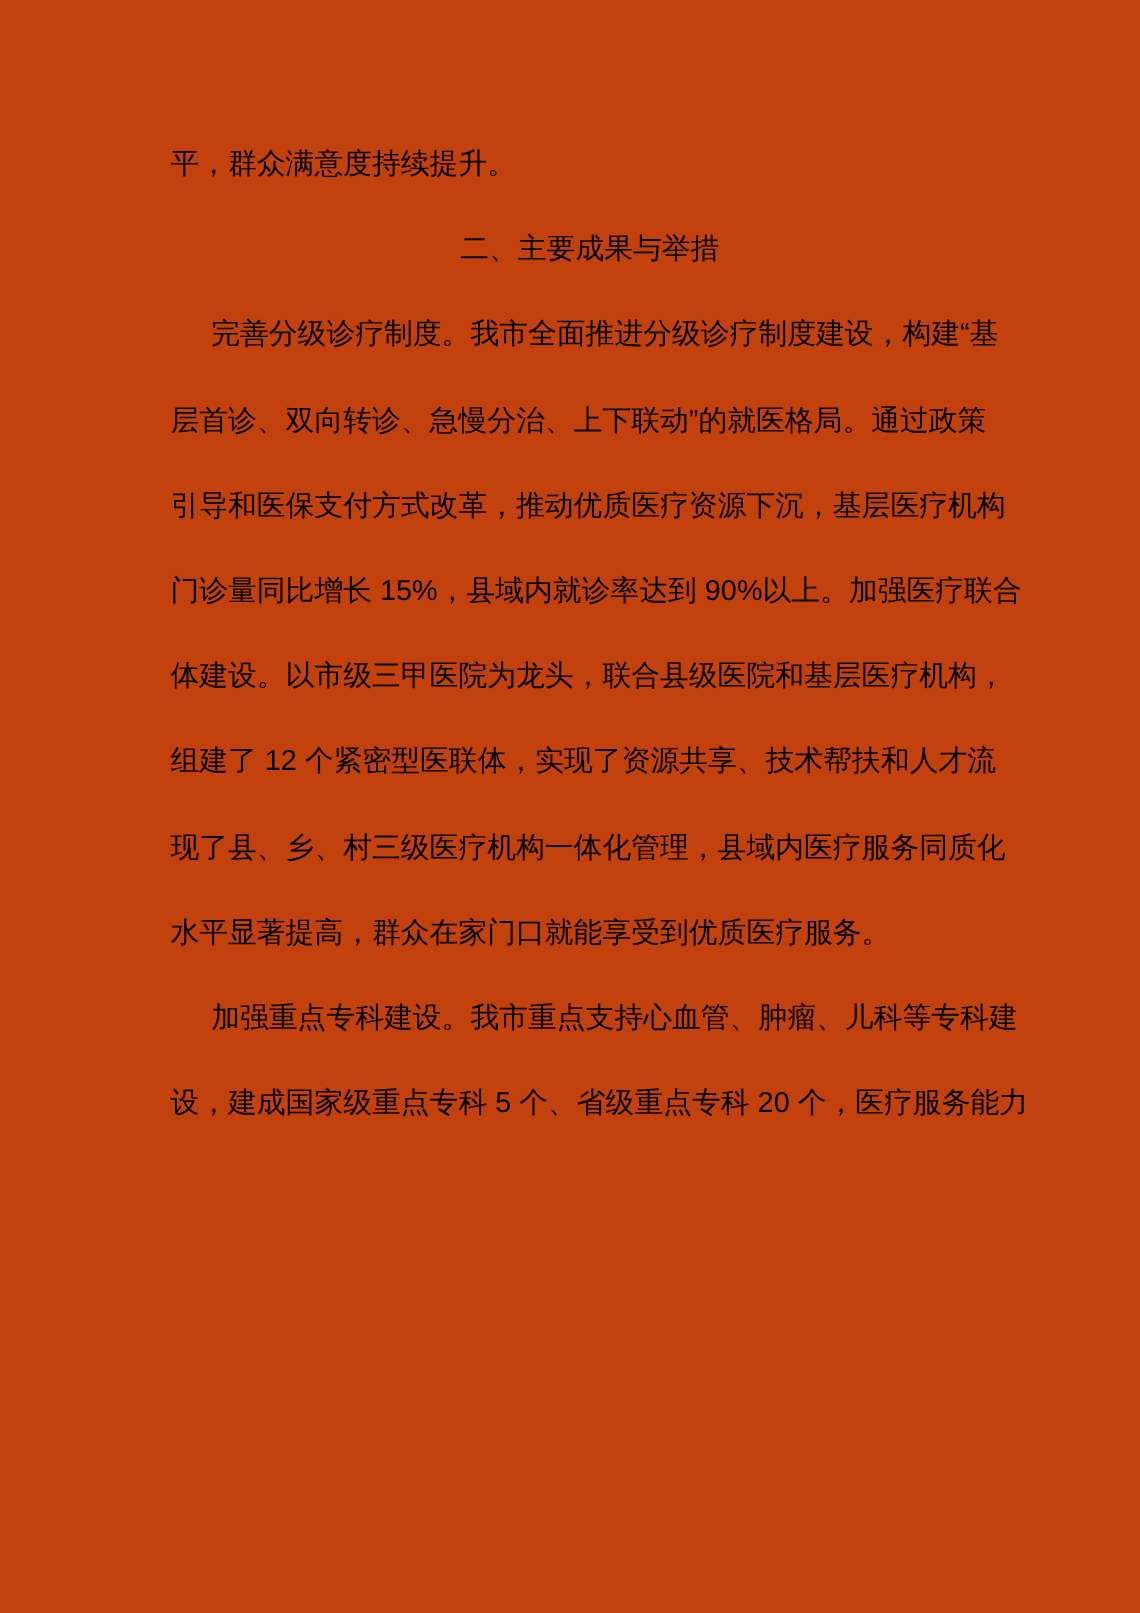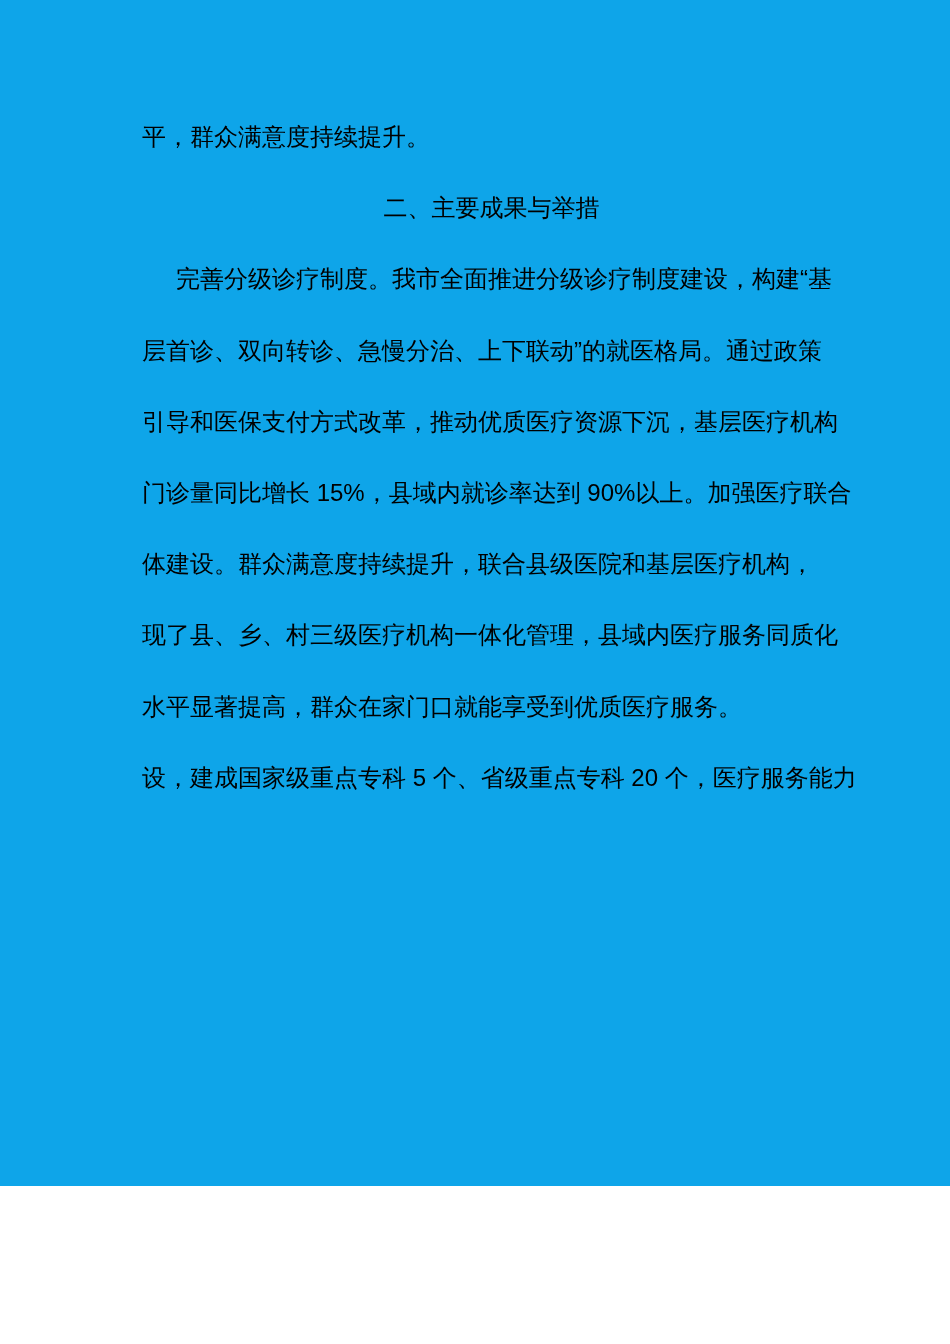--- a/index.html
+++ b/index.html
@@ -3,22 +3,22 @@
 <meta charset="utf-8">
 <style>
   html, body {
     margin: 0;
     padding: 0;
     background: #ffffff;
   }
   .page {
     position: relative;
     width: 950px;
-    height: 1186px;
-    background: #0ea5e9;
+    height: 1344px;
+    background: #c2410c;
     box-sizing: border-box;
     padding: 101px 143px 16px 142px;
     overflow: hidden;
     font-family: "Liberation Sans", serif;
     color: #000000;
   }
   .text-block {
     width: 665px;
   }
   .line {
@@ -43,18 +43,20 @@
 
 <div class="page">
   <div class="text-block">
 
   <div class="line">平，群众满意度持续提升。</div>
       <div class="line indent">二、主要成果与举措</div>
       <div class="line indent justify">完善分级诊疗制度。我市全面推进分级诊疗制度建设，构建“基</div>
       <div class="line justify">层首诊、双向转诊、急慢分治、上下联动”的就医格局。通过政策</div>
       <div class="line justify">引导和医保支付方式改革，推动优质医疗资源下沉，基层医疗机构</div>
       <div class="line justify">门诊量同比增长 15%，县域内就诊率达到 90%以上。加强医疗联合</div>
-      <div class="line justify">体建设。群众满意度持续提升，联合县级医院和基层医疗机构，</div>
+      <div class="line justify">体建设。以市级三甲医院为龙头，联合县级医院和基层医疗机构，</div>
+      <div class="line justify">组建了 12 个紧密型医联体，实现了资源共享、技术帮扶和人才流</div>
       <div class="line justify">现了县、乡、村三级医疗机构一体化管理，县域内医疗服务同质化</div>
       <div class="line">水平显著提高，群众在家门口就能享受到优质医疗服务。</div>
+      <div class="line indent justify">加强重点专科建设。我市重点支持心血管、肿瘤、儿科等专科建</div>
       <div class="line justify">设，建成国家级重点专科 5 个、省级重点专科 20 个，医疗服务能力</div>
     </div>
 </div>
 
 </body></html>

